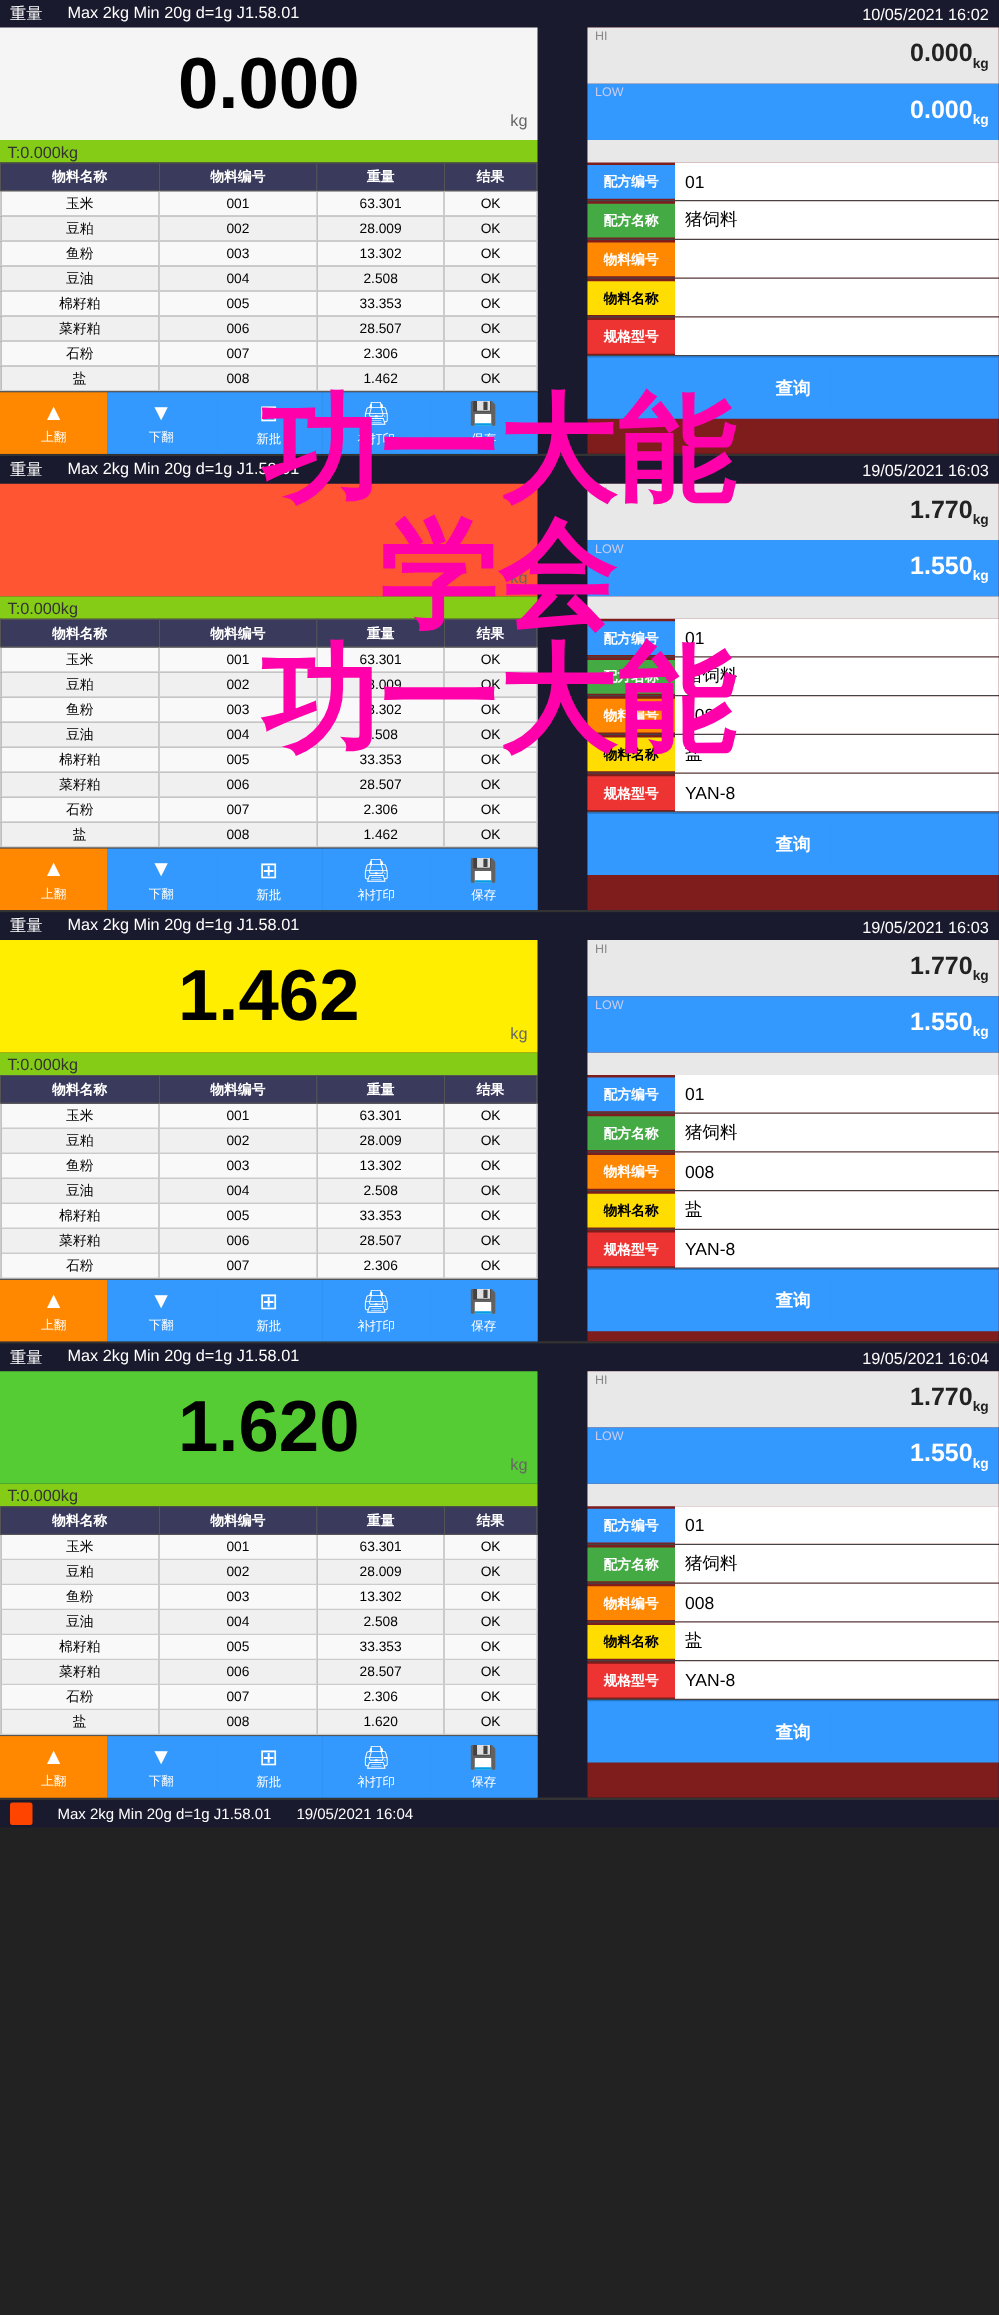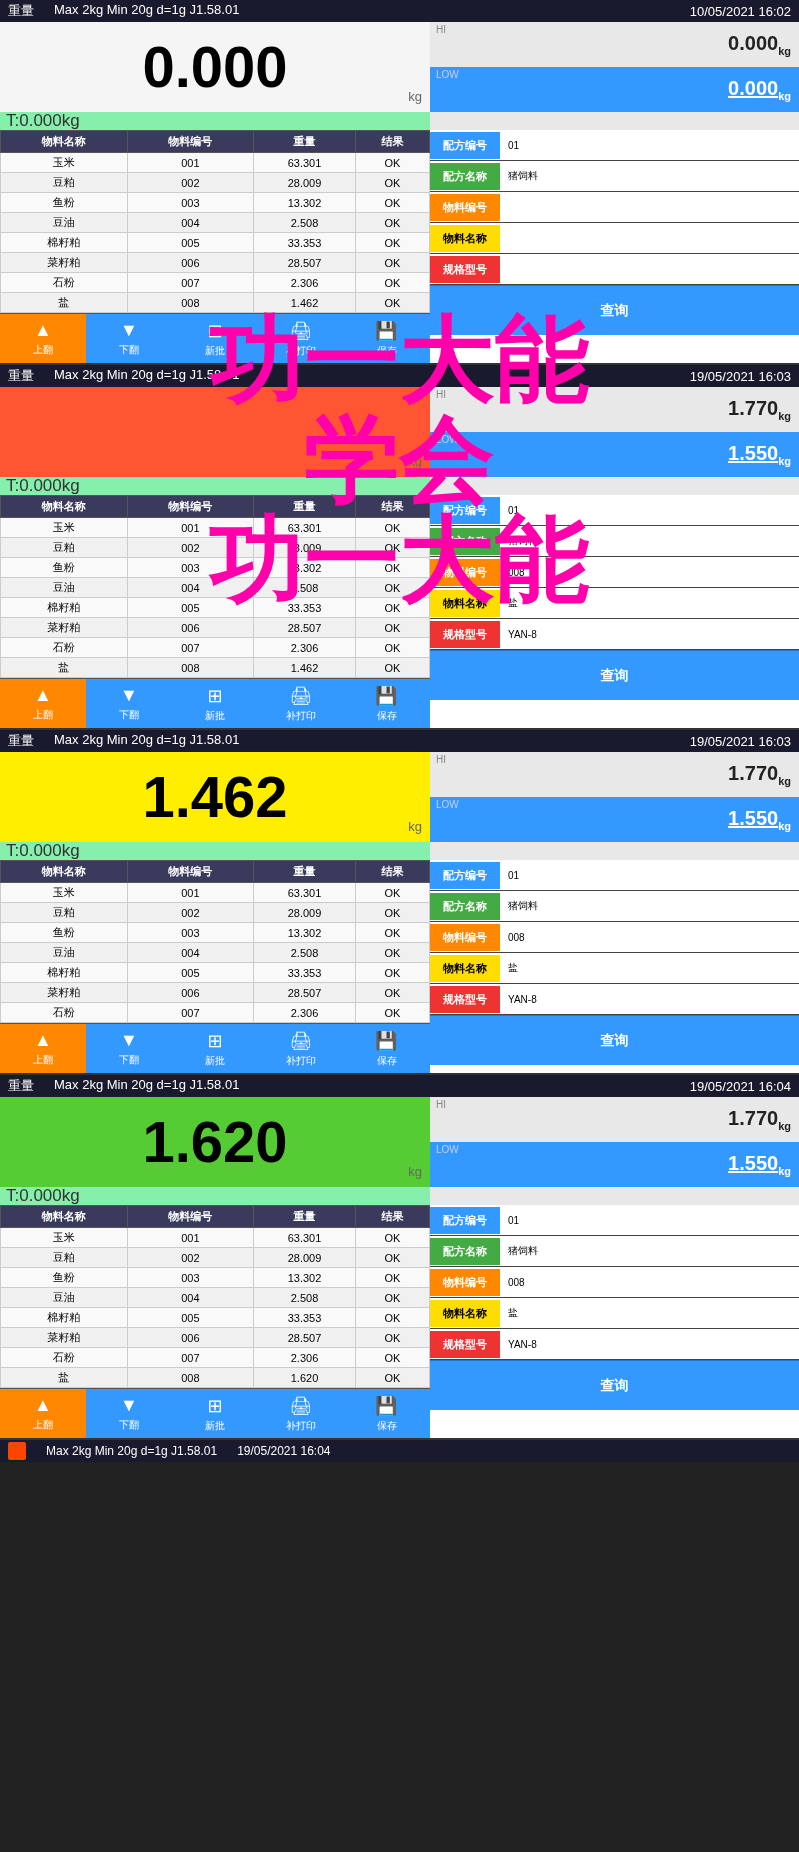--- a/index.html
+++ b/index.html
@@ -70,29 +70,28 @@
     .weight-side-hi .label { position: absolute; left: 6px; top: 2px; font-size: 10px; color: #888; }
     .weight-side-low {
       flex: 1;
       background: #3399ff;
       display: flex;
       align-items: center;
       padding: 4px 8px;
       font-size: 12px;
       color: #fff;
       position: relative;
-      text-decoration: underline;
     }
     .weight-side-low .label { position: absolute; left: 6px; top: 2px; font-size: 10px; color: #cce; }
 
     
     .counter-row {
-      background: #86efac;
+      background: #84cc16;
       padding: 2px 6px;
-      font-size: 17px;
+      font-size: 13px;
       color: #333;
       height: 18px;
       display: flex;
       align-items: center;
     }
 
     
     .data-table {
       width: 430px;
       border-collapse: collapse;
@@ -123,21 +122,21 @@
       width: 70px;
       padding: 6px 4px;
       font-size: 11px;
       color: #fff;
       text-align: center;
       font-weight: bold;
     }
     .info-value {
       flex: 1;
       padding: 6px 8px;
-      font-size: 10px;
+      font-size: 14px;
       color: #000;
       background: #fff;
       min-height: 30px;
       display: flex;
       align-items: center;
     }
 
     
     .btn-bar {
       display: flex;
@@ -180,21 +179,22 @@
     
     .panel-content {
       position: relative;
       display: flex;
     }
     .left-col {
       width: 430px;
     }
     .right-col {
       flex: 1;
-      background: #ffffff;
+      background: #7f1d1d;
+      margin-left: 40px;
     }
     .watermark-container {
       position: absolute;
       top: 310px;
       left: 0;
       width: 799px;
       height: 500px;
       overflow: hidden;
       pointer-events: none;
       z-index: 100;

